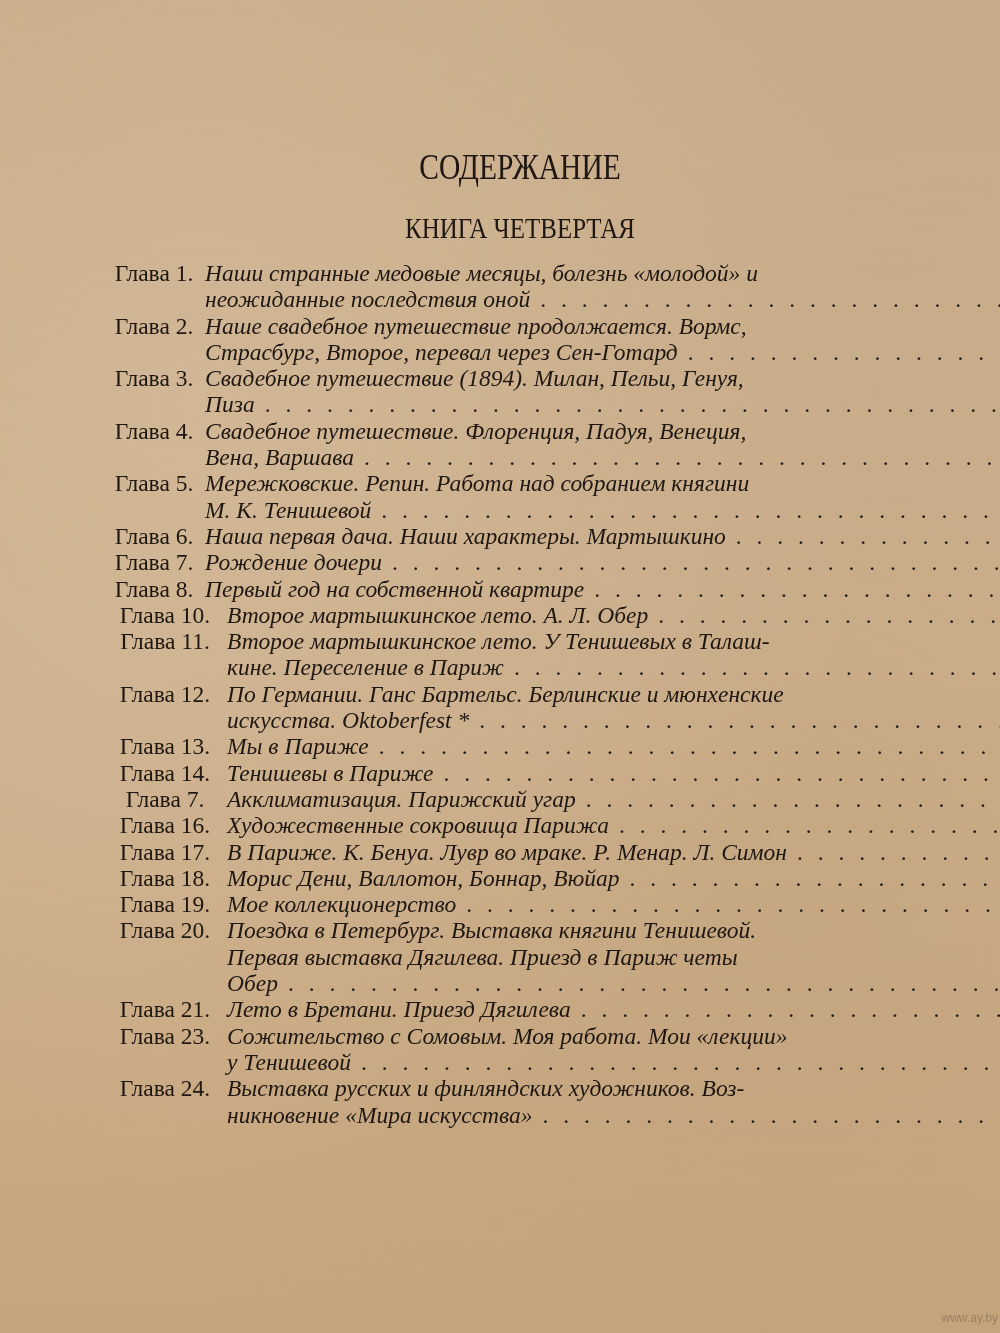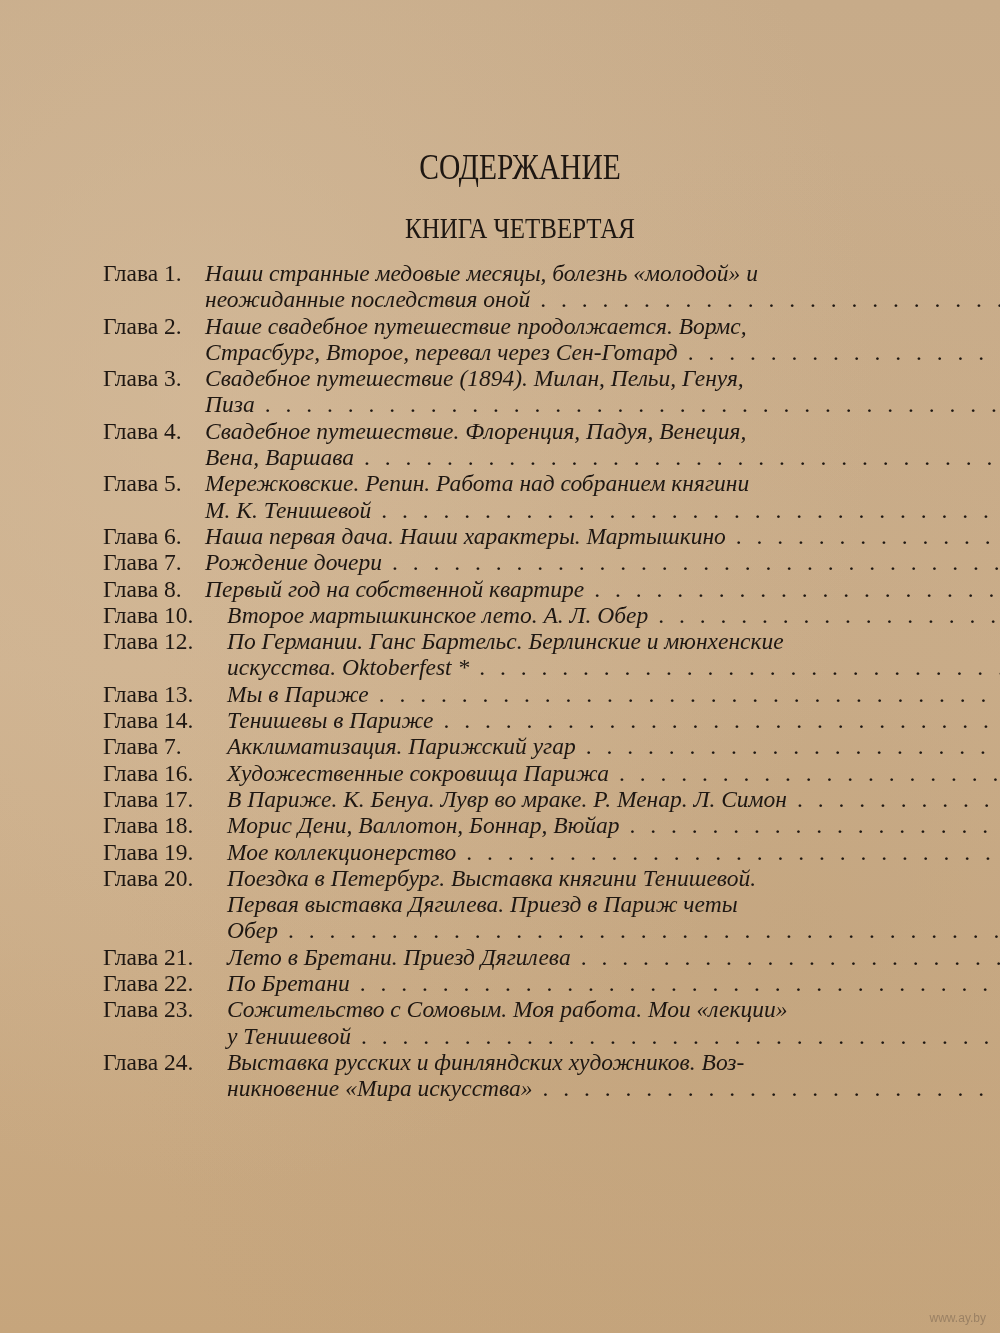--- a/index.html
+++ b/index.html
@@ -21,32 +21,32 @@
   .title {
     position: absolute; left: 0; width: 1040px; top: 146px; text-align: center;
     font-size: 36px; letter-spacing: 0px; transform: scaleX(0.82); transform-origin: 520px 0;
   }
   .subtitle {
     position: absolute; left: 0; width: 1040px; top: 212px; text-align: center;
     font-size: 29px; transform: scaleX(0.86); transform-origin: 520px 0;
   }
   .toc { position: absolute; left: 103px; top: 260px; width: 845px; }
   .entry { display: flex; font-size: 23.5px; line-height: 26.3px; }
-  .lab-wrap { flex: 0 0 102px; white-space: nowrap; }
+  .lab-wrap { flex: 0 0 102px; white-space: nowrap; text-align: center; }
   .lab-wrap.wide { flex: 0 0 124px; }
   .body { flex: 1 1 auto; }
   .line { display: flex; align-items: baseline; white-space: nowrap; }
   .line .txt { flex: 0 0 auto; font-style: italic; }
   .line .dots { flex: 1 1 auto; overflow: hidden; letter-spacing: 0; }
   .line .dots::after {
     content: ". . . . . . . . . . . . . . . . . . . . . . . . . . . . . . . . . . . . . . . . . . . . . . . . . . . . . . . . . . . . . . . .";
     letter-spacing: 4.5px; padding-left: 10px;
   }
   .watermark {
-    position: absolute; right: 14px; bottom: 8px; font-size: 12px;
+    position: absolute; right: 2px; bottom: 8px; font-size: 12px;
     color: rgba(120,100,80,0.55); font-family: "Liberation Sans", sans-serif;
   }
 </style>
 </head>
 <body>
 
 <div class="bleed"></div>
 
 <div class="title">СОДЕРЖАНИЕ</div>
 <div class="subtitle">КНИГА ЧЕТВЕРТАЯ</div>
@@ -142,20 +142,32 @@
     <div class="entry">
       <div class="lab-wrap wide">Глава 10.</div>
       <div class="body">
         <div class="line">
           <span class="txt">Второе мартышкинское лето. А. Л. Обер</span>
           <span class="dots"></span>
         </div>
       </div>
     </div>
     <div class="entry">
+      <div class="lab-wrap wide">Глава 11.</div>
+      <div class="body">
+        <div class="line">
+          <span class="txt">Второе мартышкинское лето. У Тенишевых в Талаш-</span>
+        </div>
+        <div class="line" style="padding-left: 0px;">
+          <span class="txt">кине. Переселение в Париж</span>
+          <span class="dots"></span>
+        </div>
+      </div>
+    </div>
+    <div class="entry">
       <div class="lab-wrap wide">Глава 12.</div>
       <div class="body">
         <div class="line">
           <span class="txt">По Германии. Ганс Бартельс. Берлинские и мюнхенские</span>
         </div>
         <div class="line" style="padding-left: 0px;">
           <span class="txt">искусства. Oktoberfest *</span>
           <span class="dots"></span>
         </div>
       </div>
@@ -241,29 +253,20 @@
     <div class="entry">
       <div class="lab-wrap wide">Глава 21.</div>
       <div class="body">
         <div class="line">
           <span class="txt">Лето в Бретани. Приезд Дягилева</span>
           <span class="dots"></span>
         </div>
       </div>
     </div>
     <div class="entry">
-      <div class="lab-wrap wide">Глава 22.</div>
-      <div class="body">
-        <div class="line">
-          <span class="txt">По Бретани</span>
-          <span class="dots"></span>
-        </div>
-      </div>
-    </div>
-    <div class="entry">
       <div class="lab-wrap wide">Глава 23.</div>
       <div class="body">
         <div class="line">
           <span class="txt">Сожительство с Сомовым. Моя работа. Мои «лекции»</span>
         </div>
         <div class="line" style="padding-left: 0px;">
           <span class="txt">у Тенишевой</span>
           <span class="dots"></span>
         </div>
       </div>

